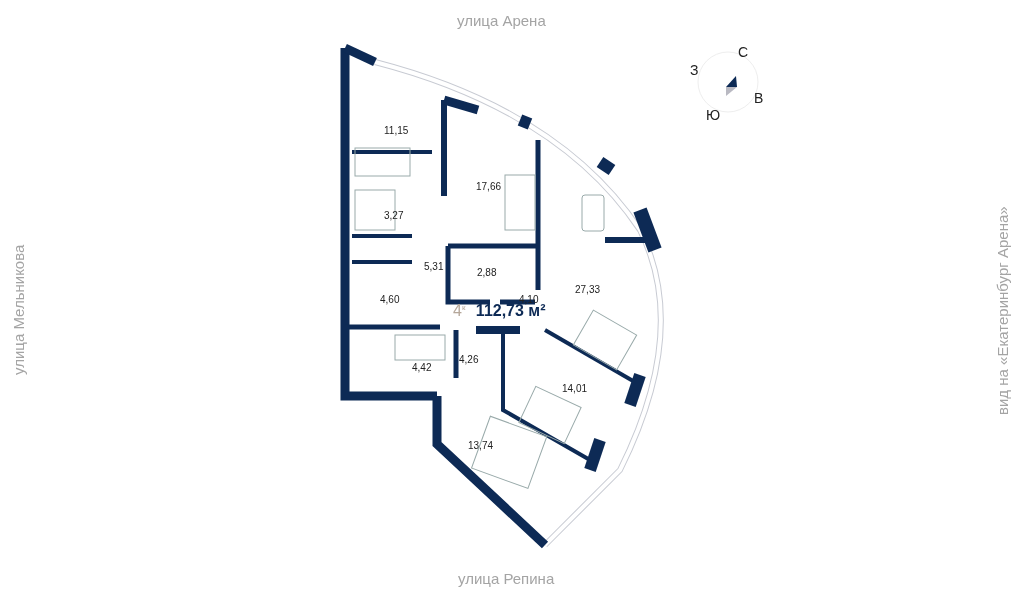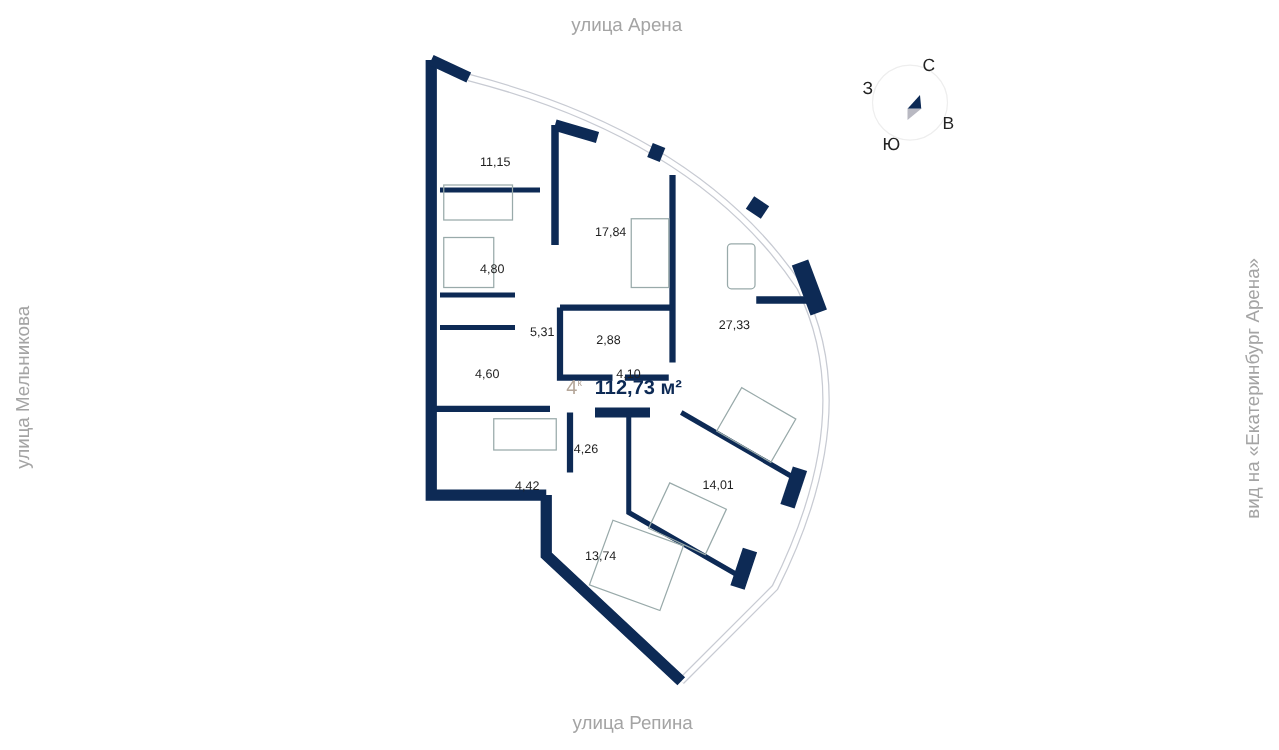--- a/index.html
+++ b/index.html
@@ -75,28 +75,28 @@
     <rect x="582" y="195" width="22" height="36" rx="3"></rect>
     <rect x="480" y="425" width="60" height="55" transform="rotate(20 510 450)"></rect>
     <rect x="525" y="395" width="50" height="40" transform="rotate(25 550 415)"></rect>
     <rect x="580" y="320" width="50" height="40" transform="rotate(30 605 340)"></rect>
     <rect x="355" y="190" width="40" height="40"></rect>
     <rect x="395" y="335" width="50" height="25"></rect>
   </g>
 </svg>
 
 <div class="room" style="left:384px;top:125px">11,15</div>
-<div class="room" style="left:476px;top:181px">17,84</div>
-<div class="room" style="left:384px;top:210px">4,80</div>
+<div class="room" style="left:476px;top:181px">17,66</div>
+<div class="room" style="left:384px;top:210px">3,27</div>
 <div class="room" style="left:424px;top:261px">5,31</div>
 <div class="room" style="left:477px;top:267px">2,88</div>
 <div class="room" style="left:380px;top:294px">4,60</div>
-<div class="room" style="left:493px;top:294px">4,10</div>
-<div class="room" style="left:575px;top:255px">27,33</div>
-<div class="room" style="left:412px;top:384px">4,42</div>
+<div class="room" style="left:519px;top:294px">4,10</div>
+<div class="room" style="left:575px;top:284px">27,33</div>
+<div class="room" style="left:412px;top:362px">4,42</div>
 <div class="room" style="left:459px;top:354px">4,26</div>
 <div class="room" style="left:562px;top:383px">14,01</div>
 <div class="room" style="left:468px;top:440px">13,74</div>
 
 <div class="total">
   <span class="rooms"><span>4</span><sup>к</sup></span>
   <span class="area">112,73 м²</span>
 </div>
 
 </body></html>

